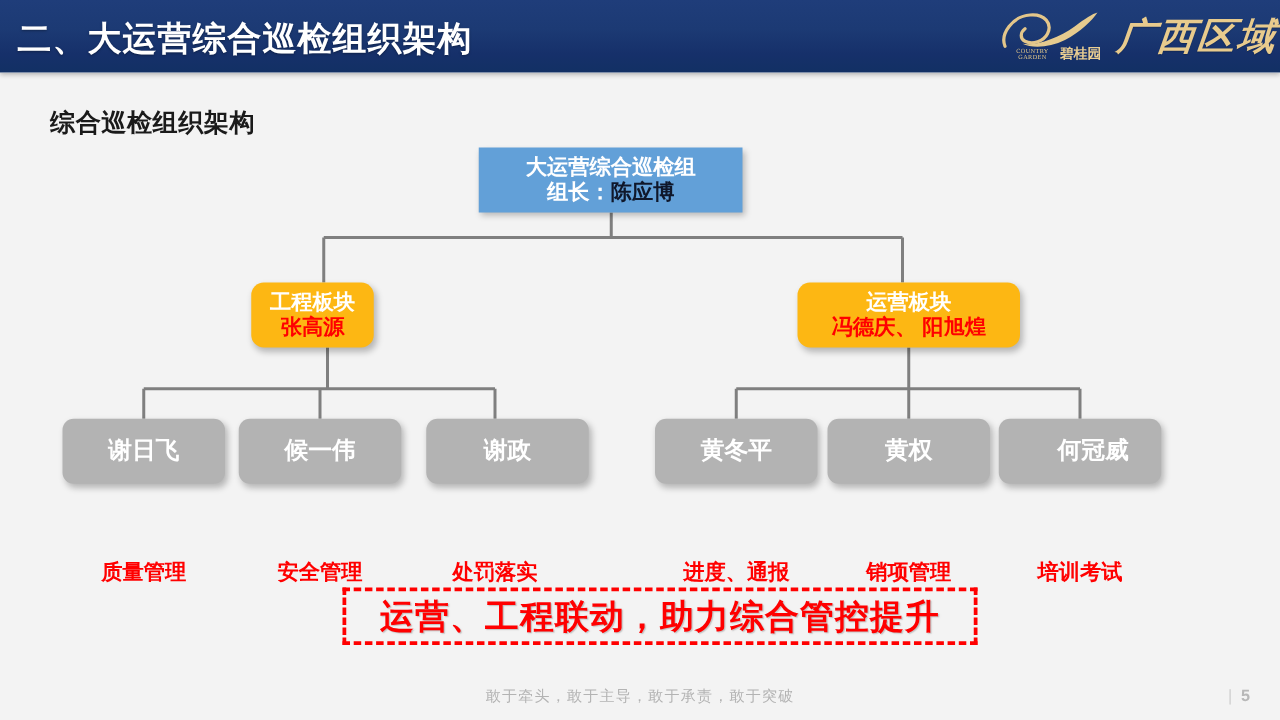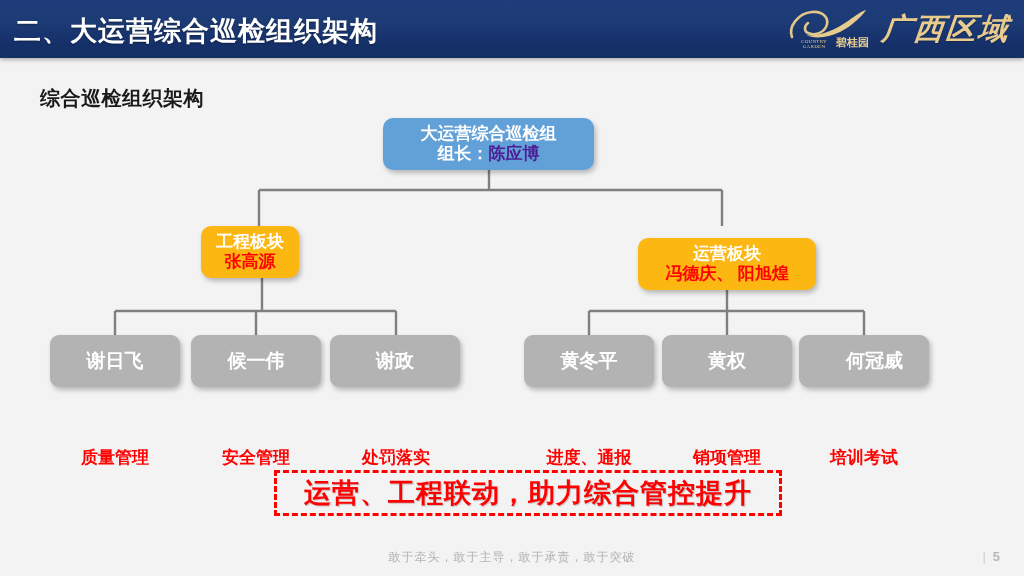--- a/index.html
+++ b/index.html
@@ -22,21 +22,21 @@
     background:linear-gradient(180deg,#1f3d7a 0%,#1c3a74 40%,#16306a 75%,#123064 100%);
     box-shadow:0 2px 4px rgba(0,0,0,0.28);
   }
   .header-title {
     position:absolute; left:14px; top:13px;
     font-size:27px; font-weight:bold; color:#ffffff;
     letter-spacing:1px; white-space:nowrap;
     text-shadow:0 1px 2px rgba(0,0,0,0.35);
   }
   .logo-wrap {
-    position:absolute; right:14px; top:6px;
+    position:absolute; right:2px; top:6px;
     height:46px; display:flex; align-items:center; gap:8px;
   }
   .logo-cg { position:relative; width:88px; height:44px; }
   .logo-cg .swoosh { position:absolute; left:0; top:0; }
   .logo-cg .cg-en {
     position:absolute; left:6px; bottom:2px;
     font-size:5px; color:#e4c98a; letter-spacing:0.3px;
     font-family:"Liberation Serif",serif; line-height:1.05;
     text-align:center; width:44px;
   }
@@ -74,33 +74,33 @@
     line-height:1.18;
     z-index:3;
   }
   .node .l1 { font-weight:bold; }
   .node .l2 { font-weight:bold; }
 
   .node-root {
     background:#62a0d8;
     width:211px; height:52px;
     left:383px; top:118px;
-    border-radius:10px;
+    border-radius:0;
   }
   .node-root .l1 { font-size:17px; color:#ffffff; }
   .node-root .l2 { font-size:17px; color:#ffffff; }
-  .node-root .l2 em { font-style:normal; color:#4c1d95; }
+  .node-root .l2 em { font-style:normal; color:#0f172a; }
 
   .node-dept {
     background:#fdb713;
     height:52px;
     border-radius:10px;
   }
   .node-dept.d0 { left:201px; top:226px; width:98px; }
-  .node-dept.d1 { left:638px; top:226px; width:178px;margin-top:12px; }
+  .node-dept.d1 { left:638px; top:226px; width:178px; }
   .node-dept .l1 { font-size:17px; color:#ffffff; }
   .node-dept .l2 { font-size:17px; color:#ff0000; }
 
   .node-leaf {
     background:#b3b3b3;
     height:52px; width:130px;
     border-radius:9px;
   }
   .node-leaf .l1 { font-size:19px; color:#ffffff; }
 
@@ -204,21 +204,21 @@
       <div class="l1">运营板块</div>
       <div class="l2">冯德庆、 阳旭煌</div>
     </div>
 
     <div class="node node-leaf" style="left:50px;  top:335px;">
       <div class="l1">谢日飞</div>
     </div>
     <div class="node node-leaf" style="left:191px; top:335px;">
       <div class="l1">候一伟</div>
     </div>
-    <div class="node node-leaf" style="left:330px; top:335px;">
+    <div class="node node-leaf" style="left:341px; top:335px;">
       <div class="l1">谢政</div>
     </div>
     <div class="node node-leaf" style="left:524px; top:335px;">
       <div class="l1">黄冬平</div>
     </div>
     <div class="node node-leaf" style="left:662px; top:335px;">
       <div class="l1">黄权</div>
     </div>
     <div class="node node-leaf" style="left:799px; top:335px;padding-left:21px;">
       <div class="l1">何冠威</div>

